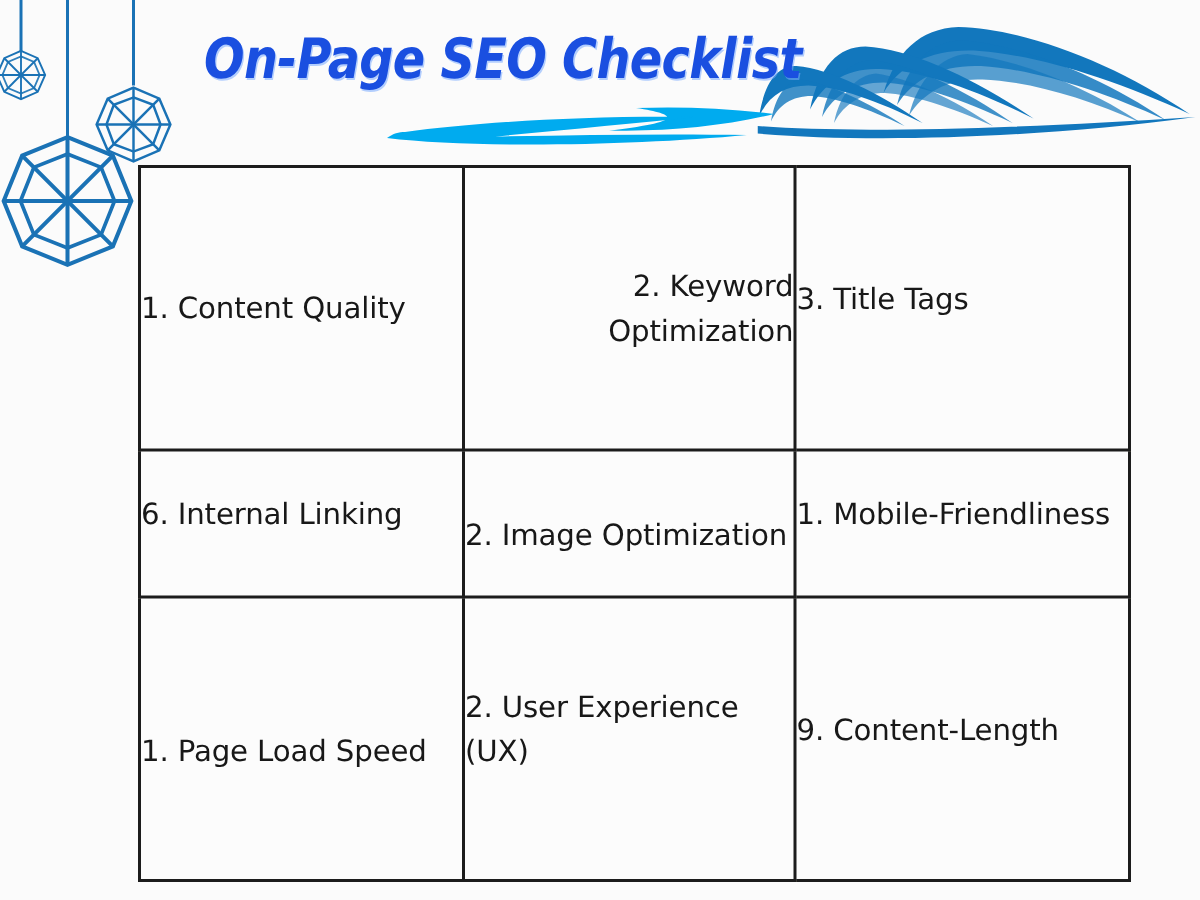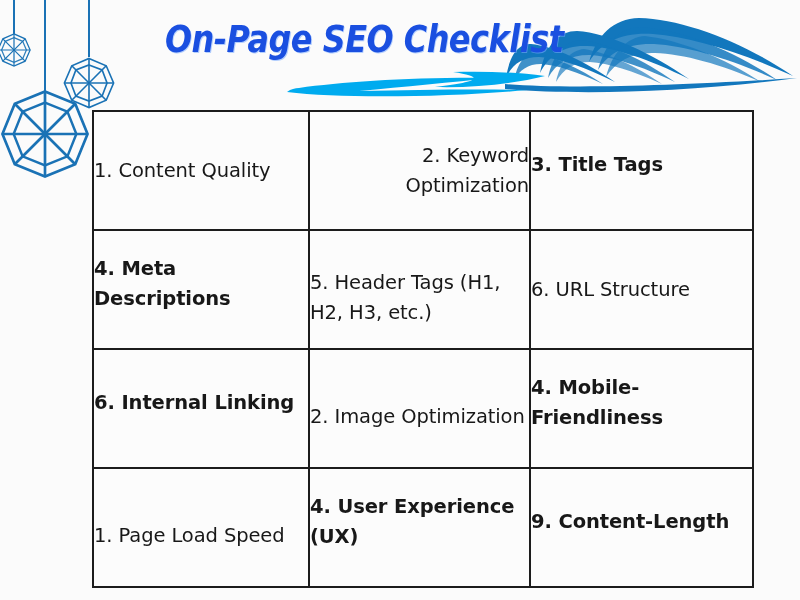--- a/index.html
+++ b/index.html
@@ -37,21 +37,21 @@
     position: absolute;
     left: 505px;
     top: 0px;
     width: 295px;
     height: 100px;
   }
 
   
   #title-block {
     position: absolute;
-    left: 153px;
+    left: 124px;
     top: 12px;
     width: 400px;
     height: 85px;
   }
   #page-title {
     position: absolute;
     left: 12px;
     top: 6px;
     width: 390px;
     font-family: "DejaVu Sans", sans-serif;
@@ -105,21 +105,21 @@
 
   
   .pad-a  { padding: 0 8px 0 26px; }
   .pad-b  { padding: 0 8px 0 36px; text-align: right; }
   .pad-c  { padding: 0 8px 0 28px; }
   .pad-d  { padding: 0 6px 0 20px; }
   .pad-e  { padding: 0 6px 0 24px; }
   .pad-f  { padding: 0 6px 0 16px; }
 
   .shift-down { position: relative; top: 8px; }
-  .shift-up   { position: relative; top: -6px; font-weight: bold; }
+  .shift-up   { position: relative; top: -6px; }
 </style>
 </head>
 <body>
 
 <div id="header-decor">
 
   <svg id="ornaments" viewBox="0 0 140 190">
     <g stroke="#1a72b5" fill="none" stroke-width="2">
 
       <line x1="14" y1="0" x2="14" y2="34"></line>
@@ -197,45 +197,34 @@
       </td>
       <td class="pad-b">
         <div class="cell-text">2. Keyword Optimization</div>
       </td>
       <td class="pad-c">
         <div class="cell-text shift-up">3. Title Tags</div>
       </td>
     </tr>
     <tr>
       <td class="pad-d">
-        <div class="cell-text shift-up">4. Meta Descriptions</div>
-      </td>
-      <td class="pad-e">
-        <div class="cell-text shift-down">5. Header Tags (H1, H2, H3, etc.)</div>
-      </td>
-      <td class="pad-f">
-        <div class="cell-text">6. URL Structure</div>
-      </td>
-    </tr>
-    <tr>
-      <td class="pad-d">
         <div class="cell-text shift-up">6. Internal Linking</div>
       </td>
       <td class="pad-e">
         <div class="cell-text shift-down">2. Image Optimization</div>
       </td>
       <td class="pad-f">
-        <div class="cell-text shift-up">4. Mobile-Friendliness</div>
+        <div class="cell-text shift-up">1. Mobile-Friendliness</div>
       </td>
     </tr>
     <tr>
       <td class="pad-d">
         <div class="cell-text shift-down">1. Page Load Speed</div>
       </td>
       <td class="pad-e">
-        <div class="cell-text shift-up">4. User Experience (UX)</div>
+        <div class="cell-text shift-up">2. User Experience (UX)</div>
       </td>
       <td class="pad-f">
         <div class="cell-text shift-up">9. Content-Length</div>
       </td>
     </tr>
   </tbody>
 </table>
 
 </body></html>

